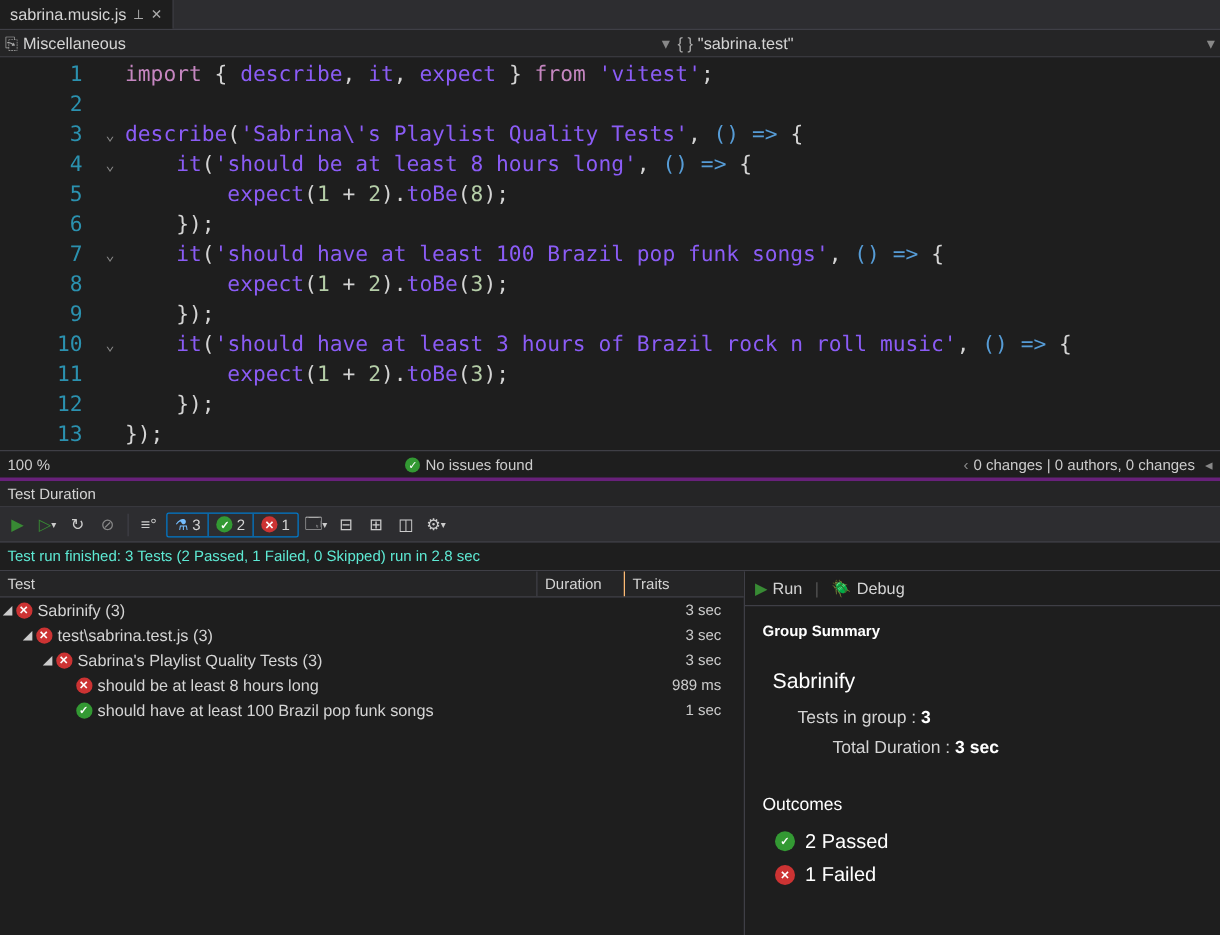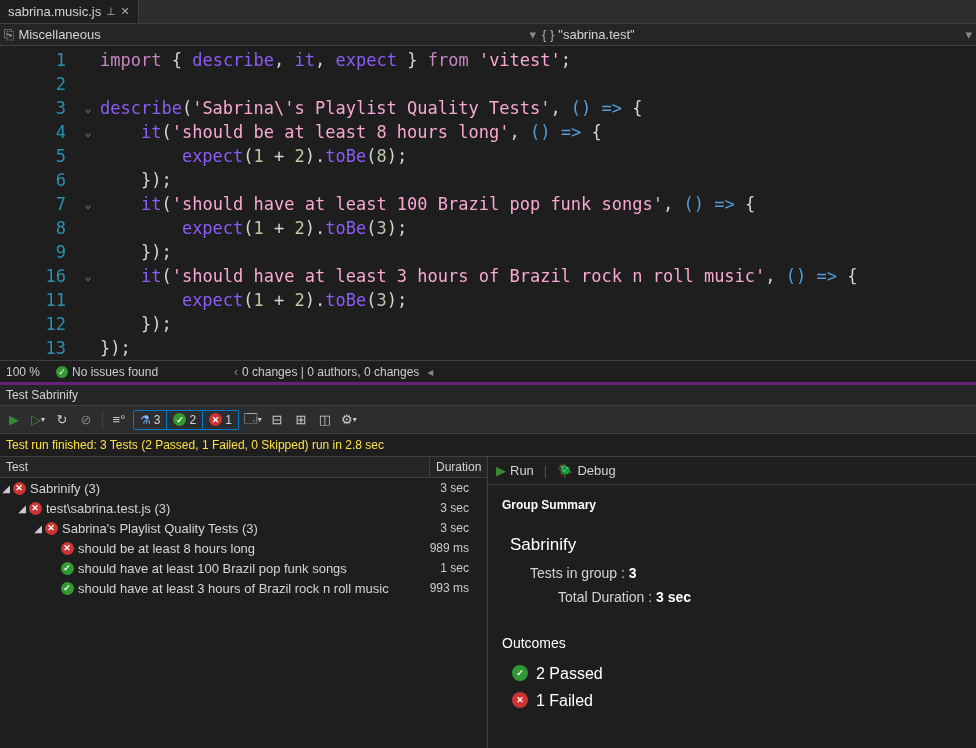--- a/index.html
+++ b/index.html
@@ -67,34 +67,35 @@
     padding-top: 2px;
   }
   .fold-col .fc { height: 24px; font-size: 12px; display:flex; align-items:center; justify-content:center;}
   .code {
     white-space: pre;
     padding-top: 2px;
   }
   .tok-kw { color: #c586c0; }
   .tok-br { color: #d4d4d4; }
   .tok-id { color: #8b5cf6; }
-  .tok-str { color: #f9a8d4; }
+  .tok-str { color: #8b5cf6; }
   .tok-punc { color: #d4d4d4; }
   .tok-num { color: #b5cea8; }
   .tok-arrow { color: #569cd6; }
 
   .status-bar {
     display: flex;
     align-items: center;
     background: #1e1e1e;
     border-top: 1px solid #3f3f46;
     height: 22px;
     font-size: 12px;
     padding: 0 6px;
     gap: 16px;
+    justify-content: space-between;
   }
   .status-bar .item { display:flex; align-items:center; gap:4px; color:#ccc; }
   .status-bar .check { width:12px; height:12px; background:#339933; border-radius:50%; display:inline-flex; align-items:center; justify-content:center;}
   .status-bar .check::after{content:"✓"; color:#fff; font-size:9px;}
 
   .sep-purple { height: 3px; background: #68217a; }
 
   .panel-title {
     background: #252526;
     padding: 3px 6px;
@@ -124,31 +125,31 @@
   .pill:last-child{border-right:none;}
   .ico-flask { color:#75beff; }
   .ico-pass { width:13px; height:13px; background:#339933; border-radius:50%; display:inline-flex; align-items:center; justify-content:center;}
   .ico-pass::after{content:"✓"; color:#fff; font-size:9px; font-weight:bold;}
   .ico-fail { width:13px; height:13px; background:#cc3333; border-radius:50%; display:inline-flex; align-items:center; justify-content:center;}
   .ico-fail::after{content:"✕"; color:#fff; font-size:9px; font-weight:bold;}
 
   .info-line {
     padding: 4px 6px;
     font-size: 12px;
-    color: #fde047;
+    color: #5eead4;
   }
 
   .results {
     display: flex;
     flex: 1;
     border-top: 1px solid #3f3f46;
     overflow: hidden;
   }
   .results-left {
-    width: 488px;
+    width: 596px;
     display:flex;
     flex-direction: column;
     border-right: 1px solid #3f3f46;
   }
   .results-header {
     display:flex;
     background:#252526;
     border-bottom: 1px solid #3f3f46;
     font-size:12px;
   }
@@ -217,21 +218,21 @@
   <div class="gutter" id="gutter">
       <div class="ln">1</div>
       <div class="ln">2</div>
       <div class="ln">3</div>
       <div class="ln">4</div>
       <div class="ln">5</div>
       <div class="ln">6</div>
       <div class="ln">7</div>
       <div class="ln">8</div>
       <div class="ln">9</div>
-      <div class="ln">16</div>
+      <div class="ln">10</div>
       <div class="ln">11</div>
       <div class="ln">12</div>
       <div class="ln">13</div>
     </div>
   <div class="fold-col" id="foldcol">
       <div class="fc"></div>
       <div class="fc"></div>
       <div class="fc">⌄</div>
       <div class="fc">⌄</div>
       <div class="fc"></div>
@@ -255,21 +256,21 @@
   </span>
   <span class="item" style="margin-left:60px">
     <span style="color:#888">‹</span>
     <span>0 changes | 0 authors, 0 changes</span>
     <span style="color:#888; margin-left:4px">◂</span>
   </span>
 </div>
 
 <div class="sep-purple"></div>
 
-<div class="panel-title">Test Sabrinify</div>
+<div class="panel-title">Test Duration</div>
 
 <div class="toolbar">
   <span class="tb-btn play">▶</span>
   <span class="tb-btn play-outline">▷<span style="font-size:8px;color:#ccc">▾</span></span>
   <span class="tb-btn" style="color:#ccc">↻</span>
   <span class="tb-btn" style="color:#888">⊘</span>
   <span class="divider"></span>
   <span class="tb-btn" style="color:#ccc">≡°</span>
   <div class="pill-group">
     <div class="pill">
@@ -339,29 +340,20 @@
           <span class="dur">989 ms</span>
         </div>
         <div class="tree-row">
           <span class="indent" style="width: 48px;"></span>
           <span class="exp"></span>
           <span class="icon">
             <span class="ico-pass"></span>
           </span>
           <span class="lbl">should have at least 100 Brazil pop funk songs</span>
           <span class="dur">1 sec</span>
-        </div>
-        <div class="tree-row">
-          <span class="indent" style="width: 48px;"></span>
-          <span class="exp"></span>
-          <span class="icon">
-            <span class="ico-pass"></span>
-          </span>
-          <span class="lbl">should have at least 3 hours of Brazil rock n roll music</span>
-          <span class="dur">993 ms</span>
         </div>
       </div>
   </div>
 
   <div class="results-right">
     <div class="detail-toolbar">
       <span style="display:flex;align-items:center;gap:4px;">
         <span class="play">▶</span>
         <span>Run</span>
       </span>

